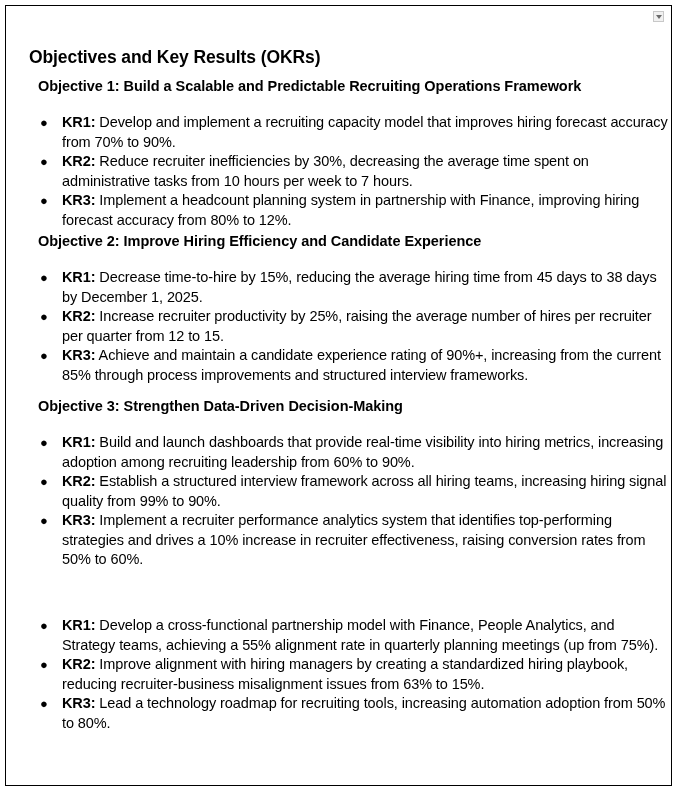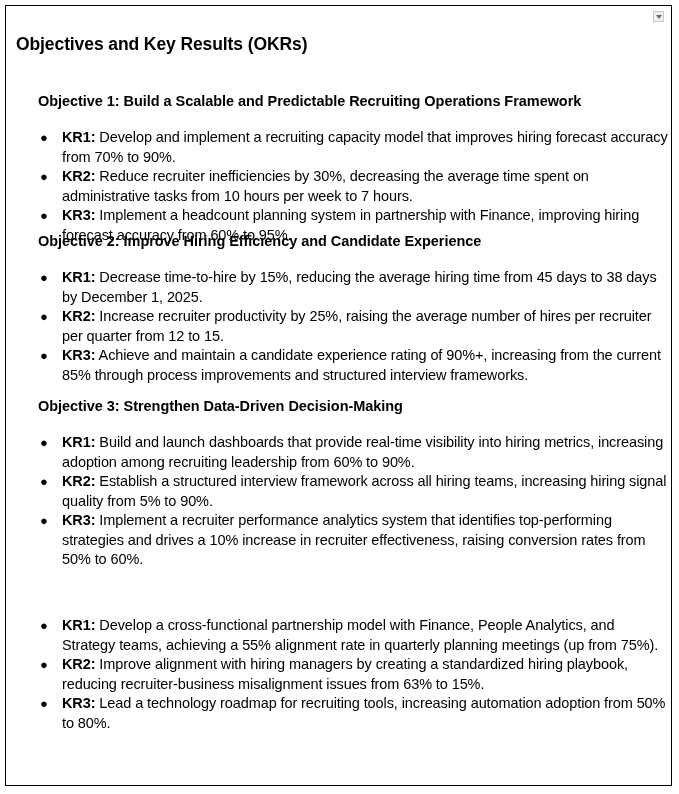--- a/index.html
+++ b/index.html
@@ -42,21 +42,21 @@
     left: 2px;
     top: 3px;
     border-left: 3px solid transparent;
     border-right: 3px solid transparent;
     border-top: 4px solid #6b6b6b;
   }
   .doc-title {
     position: absolute;
     left: 9px;
     top: 27px;
-    margin: 1px;
+    margin: 14px;
     font-size: 17.5px;
     font-weight: bold;
     letter-spacing: -0.1px;
   }
   .objective {
     position: absolute;
     left: 32px;
     width: 630px;
   }
   .obj-heading {
@@ -81,21 +81,21 @@
   .kr-item .bullet {
     position: absolute;
     left: 2px;
     top: 0;
     font-size: 13px;
   }
   .kr-label {
     font-weight: bold;
     margin-top: 21px;
   }
-  #obj-1 { top: 86px; }
+  #obj-1 { top: 71px; }
   #obj-2 { top: 226px; }
   #obj-3 { top: 391px; }
   #obj-4 { top: 593px; }
 </style>
 </head>
 <body>
 
 <div class="frame">
   <div class="dropdown-btn"></div>
 
@@ -107,21 +107,21 @@
       <li class="kr-item">
         <span class="bullet">●</span>
         <span class="kr-label">KR1:</span><span> Develop and implement a recruiting capacity model that improves hiring forecast accuracy from 70% to 90%.</span>
       </li>
       <li class="kr-item">
         <span class="bullet">●</span>
         <span class="kr-label">KR2:</span><span> Reduce recruiter inefficiencies by 30%, decreasing the average time spent on administrative tasks from 10 hours per week to 7 hours.</span>
       </li>
       <li class="kr-item">
         <span class="bullet">●</span>
-        <span class="kr-label">KR3:</span><span> Implement a headcount planning system in partnership with Finance, improving hiring forecast accuracy from 60% to 95%.</span>
+        <span class="kr-label">KR3:</span><span> Implement a headcount planning system in partnership with Finance, improving hiring forecast accuracy from 80% to 12%.</span>
       </li>
     </ul>
   </section>
 
   <section class="objective" id="obj-2">
     <h2 class="obj-heading">Objective 2: Improve Hiring Efficiency and Candidate Experience</h2>
     <ul class="kr-list">
       <li class="kr-item">
         <span class="bullet">●</span>
         <span class="kr-label">KR1:</span><span> Decrease time-to-hire by 15%, reducing the average hiring time from 45 days to 38 days by December 1, 2025.</span>
@@ -139,21 +139,21 @@
 
   <section class="objective" id="obj-3">
     <h2 class="obj-heading">Objective 3: Strengthen Data-Driven Decision-Making</h2>
     <ul class="kr-list">
       <li class="kr-item">
         <span class="bullet">●</span>
         <span class="kr-label">KR1:</span><span> Build and launch dashboards that provide real-time visibility into hiring metrics, increasing adoption among recruiting leadership from 60% to 90%.</span>
       </li>
       <li class="kr-item">
         <span class="bullet">●</span>
-        <span class="kr-label">KR2:</span><span> Establish a structured interview framework across all hiring teams, increasing hiring signal quality from 5% to 90%.</span>
+        <span class="kr-label">KR2:</span><span> Establish a structured interview framework across all hiring teams, increasing hiring signal quality from 99% to 90%.</span>
       </li>
       <li class="kr-item">
         <span class="bullet">●</span>
         <span class="kr-label">KR3:</span><span> Implement a recruiter performance analytics system that identifies top-performing strategies and drives a 10% increase in recruiter effectiveness, raising conversion rates from 50% to 60%.</span>
       </li>
     </ul>
   </section>
 
   <section class="objective" id="obj-4">
     <ul class="kr-list">

